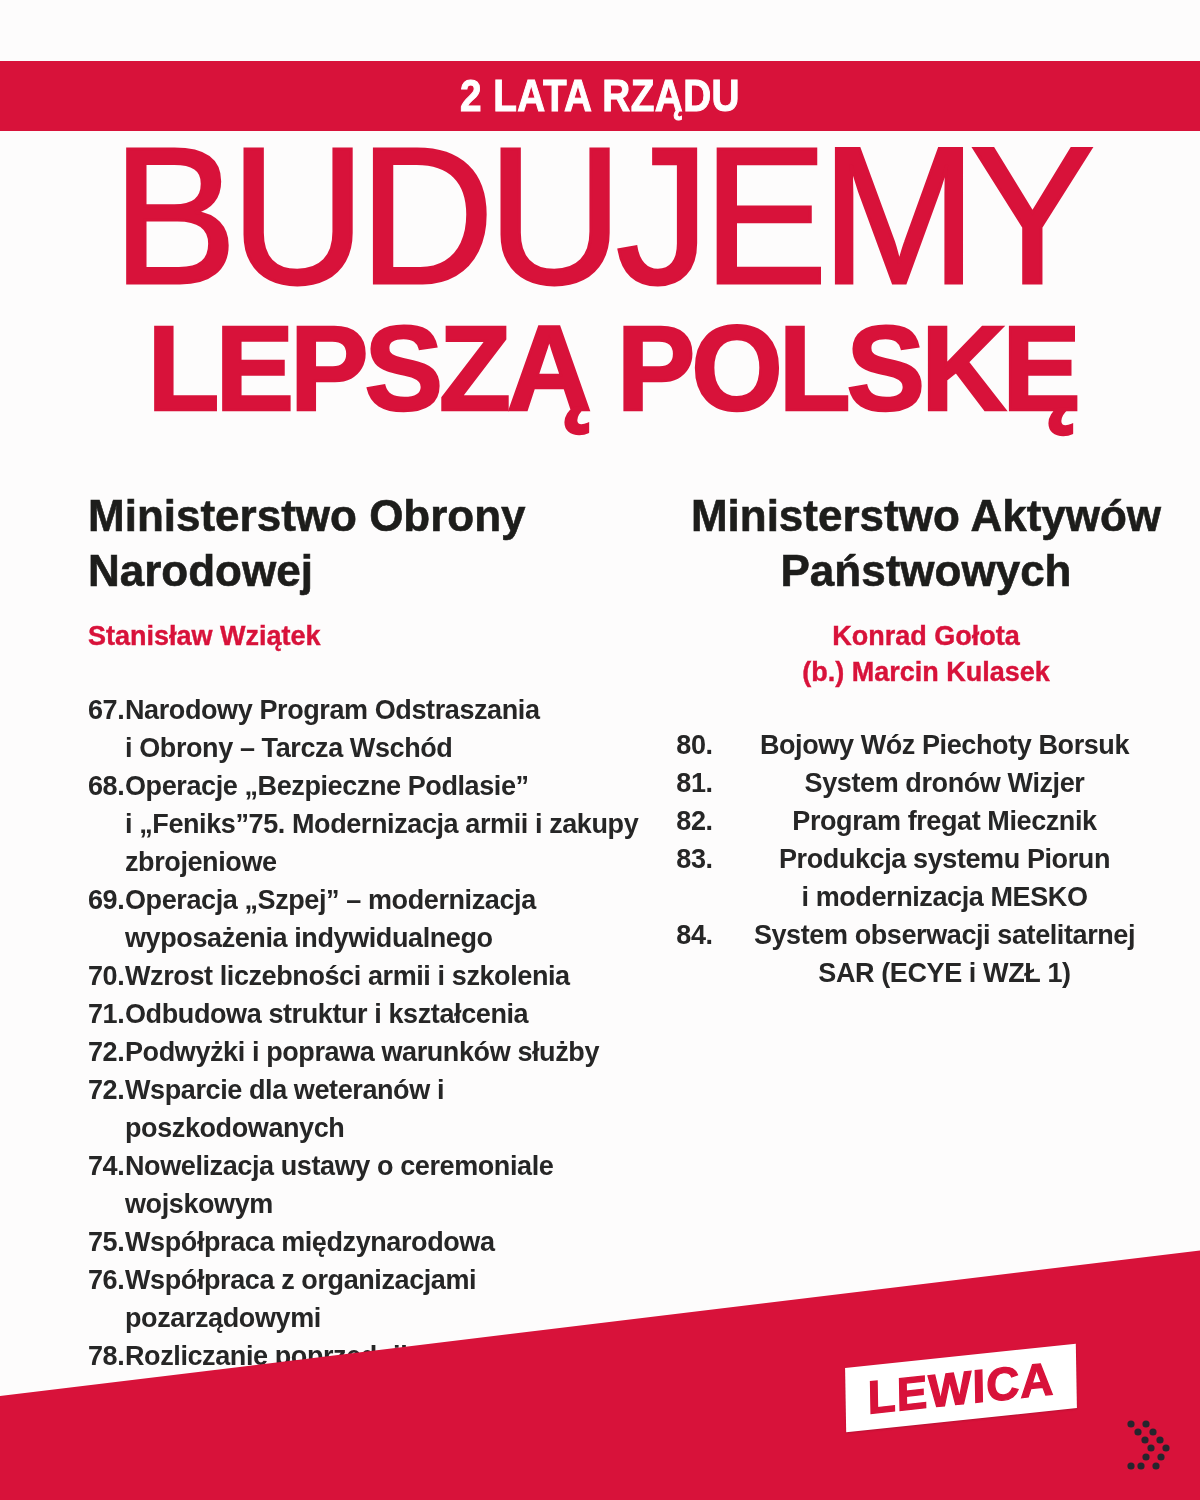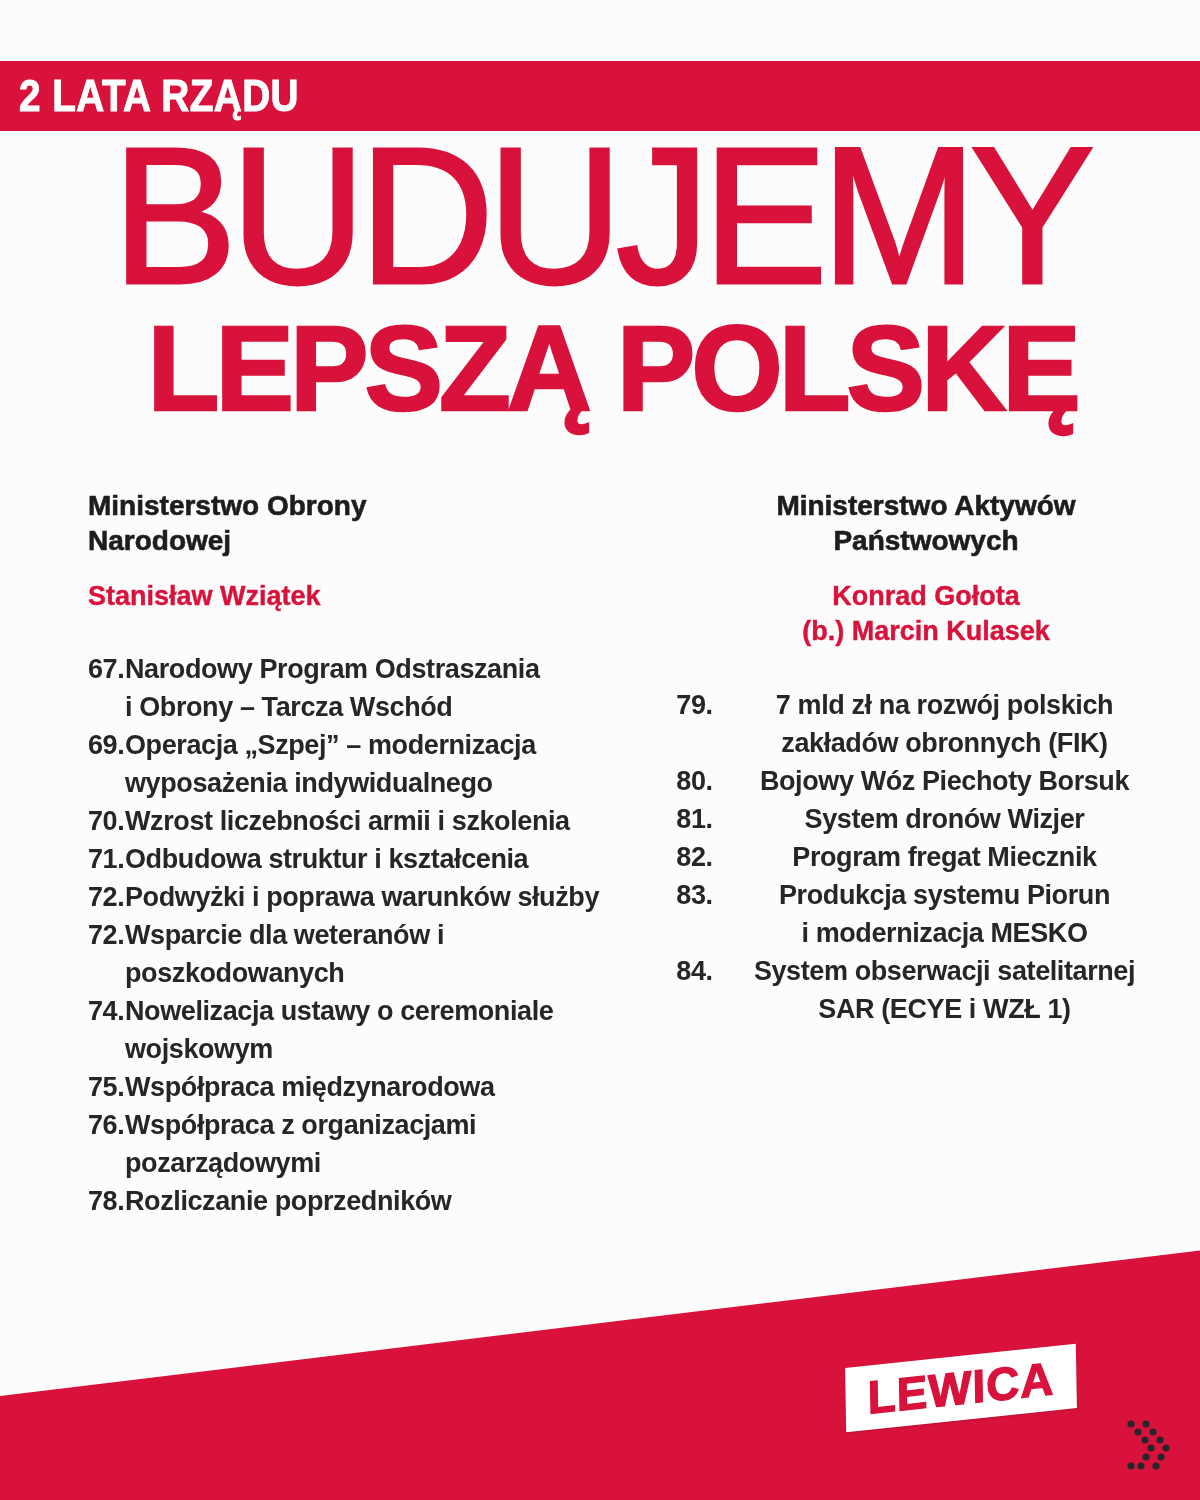--- a/index.html
+++ b/index.html
@@ -20,21 +20,21 @@
     font-family: "Liberation Sans", sans-serif;
     margin: 0 auto;
   }
 
   
   .banner {
     position: absolute;
     top: 61px; left: 0;
     width: 100%; height: 70px;
     background: var(--red);
-    display: flex; align-items: center; justify-content: flex-start;
+    display: flex; align-items: center; justify-content: center;
   }
   .banner-label {
     color: var(--white);
     font-size: 44px;
     font-weight: bold;
     letter-spacing: 0.5px;
     display: inline-block;
     transform: scaleX(0.88);
     -webkit-text-stroke: 1px var(--white);
     white-space: nowrap;
@@ -66,21 +66,21 @@
     letter-spacing: -4px;
     white-space: nowrap;
   }
   .title-line2 > span { display: inline-block; transform: scaleX(0.98); -webkit-text-stroke: 2.5px var(--red); }
 
   
   .col { position: absolute; top: 488px; }
   .col-left  { left: 88px;  width: 578px; }
   .col-right { left: 676px; width: 500px; text-align: center; }
   .ministry {
-    font-size: 28px;
+    font-size: 44px;
     font-weight: bold;
     color: var(--black);
     line-height: 1.26;
     white-space: pre-line;
     -webkit-text-stroke: 0.6px var(--black);
   }
   .ministers {
     margin-top: 20px;
     color: var(--red);
     font-size: 27px;
@@ -152,20 +152,26 @@
     <h2 class="ministry">Ministerstwo Obrony
 Narodowej</h2>
     <div class="ministers">Stanisław Wziątek</div>
     <div class="items">
   <div class="item">
     <span class="num">67.</span>
     <span class="txt">Narodowy Program Odstraszania
 i Obrony – Tarcza Wschód</span>
   </div>
 
+  <div class="item">
+    <span class="num">68.</span>
+    <span class="txt">Operacje „Bezpieczne Podlasie”
+i „Feniks”75. Modernizacja armii i zakupy
+zbrojeniowe</span>
+  </div>
 
   <div class="item">
     <span class="num">69.</span>
     <span class="txt">Operacja „Szpej” – modernizacja
 wyposażenia indywidualnego</span>
   </div>
 
   <div class="item">
     <span class="num">70.</span>
     <span class="txt">Wzrost liczebności armii i szkolenia</span>
@@ -208,25 +214,20 @@
   </div>
 </div>
   </section>
 
   <section class="col col-right">
     <h2 class="ministry">Ministerstwo Aktywów
 Państwowych</h2>
     <div class="ministers">Konrad Gołota
 (b.) Marcin Kulasek</div>
     <div class="items">
-  <div class="item">
-    <span class="num">79.</span>
-    <span class="txt">7 mld zł na rozwój polskich
-zakładów obronnych (FIK)</span>
-  </div>
 
   <div class="item">
     <span class="num">80.</span>
     <span class="txt">Bojowy Wóz Piechoty Borsuk</span>
   </div>
 
   <div class="item">
     <span class="num">81.</span>
     <span class="txt">System dronów Wizjer</span>
   </div>

